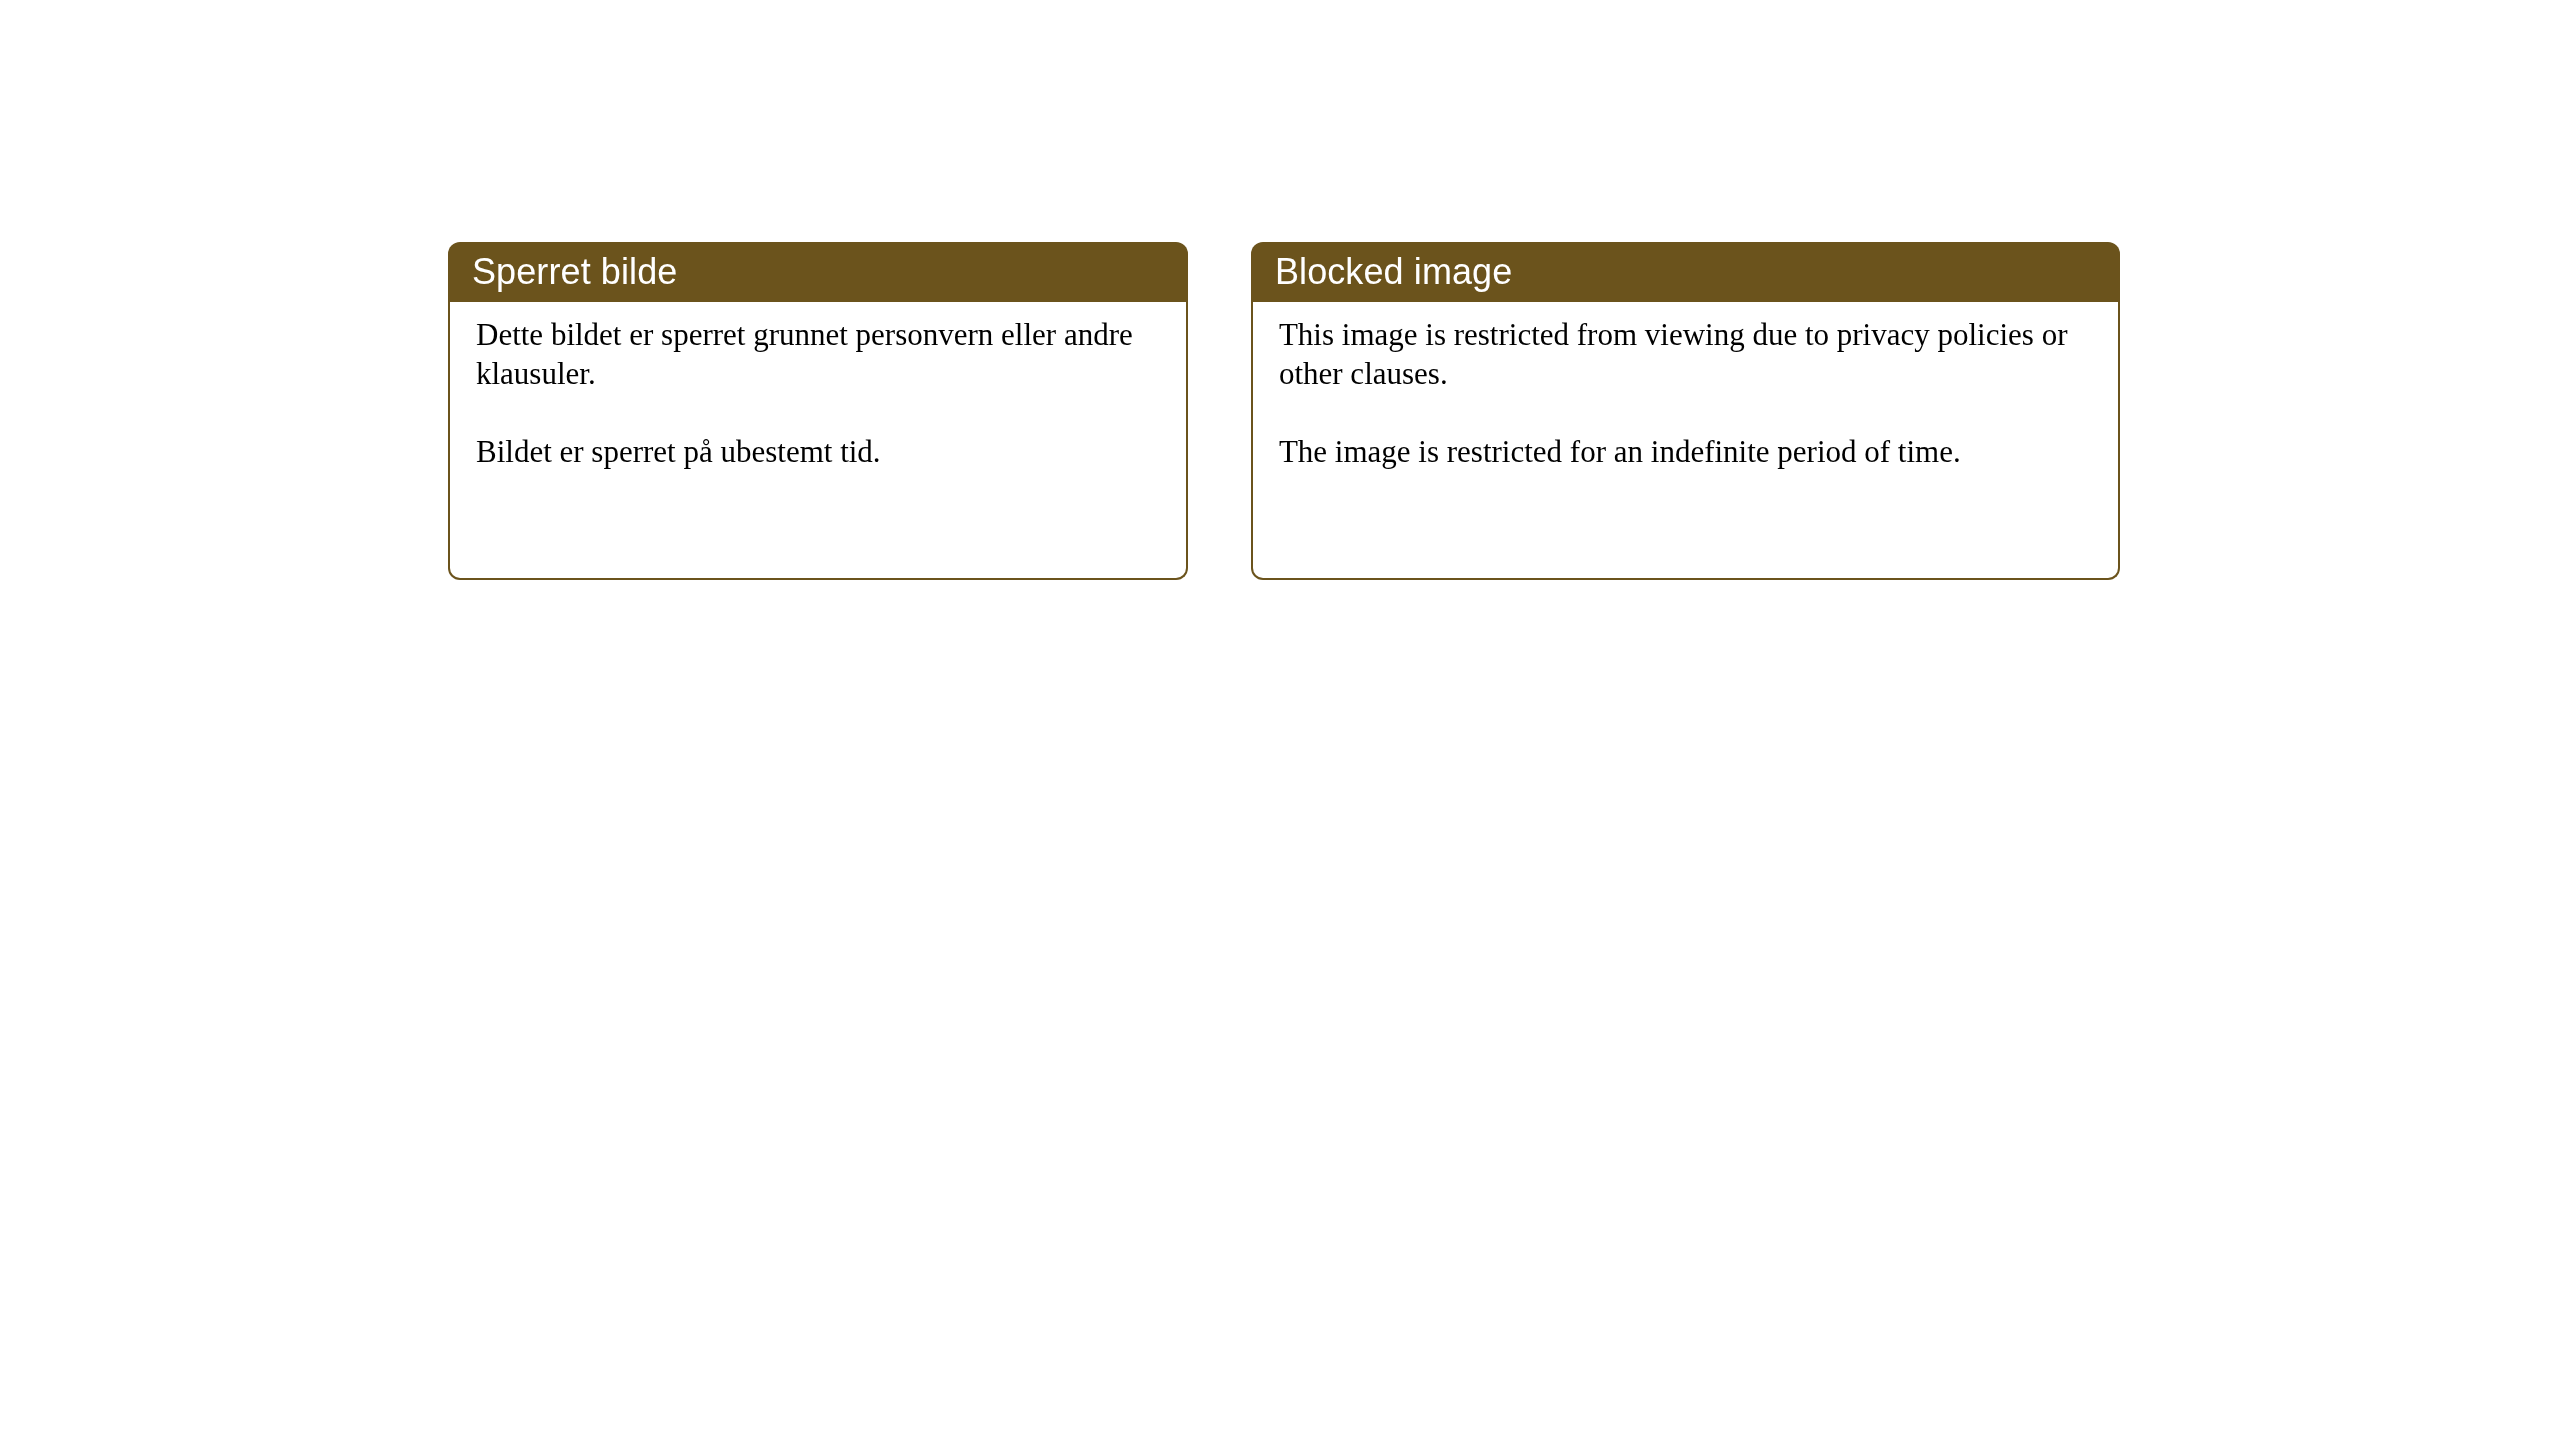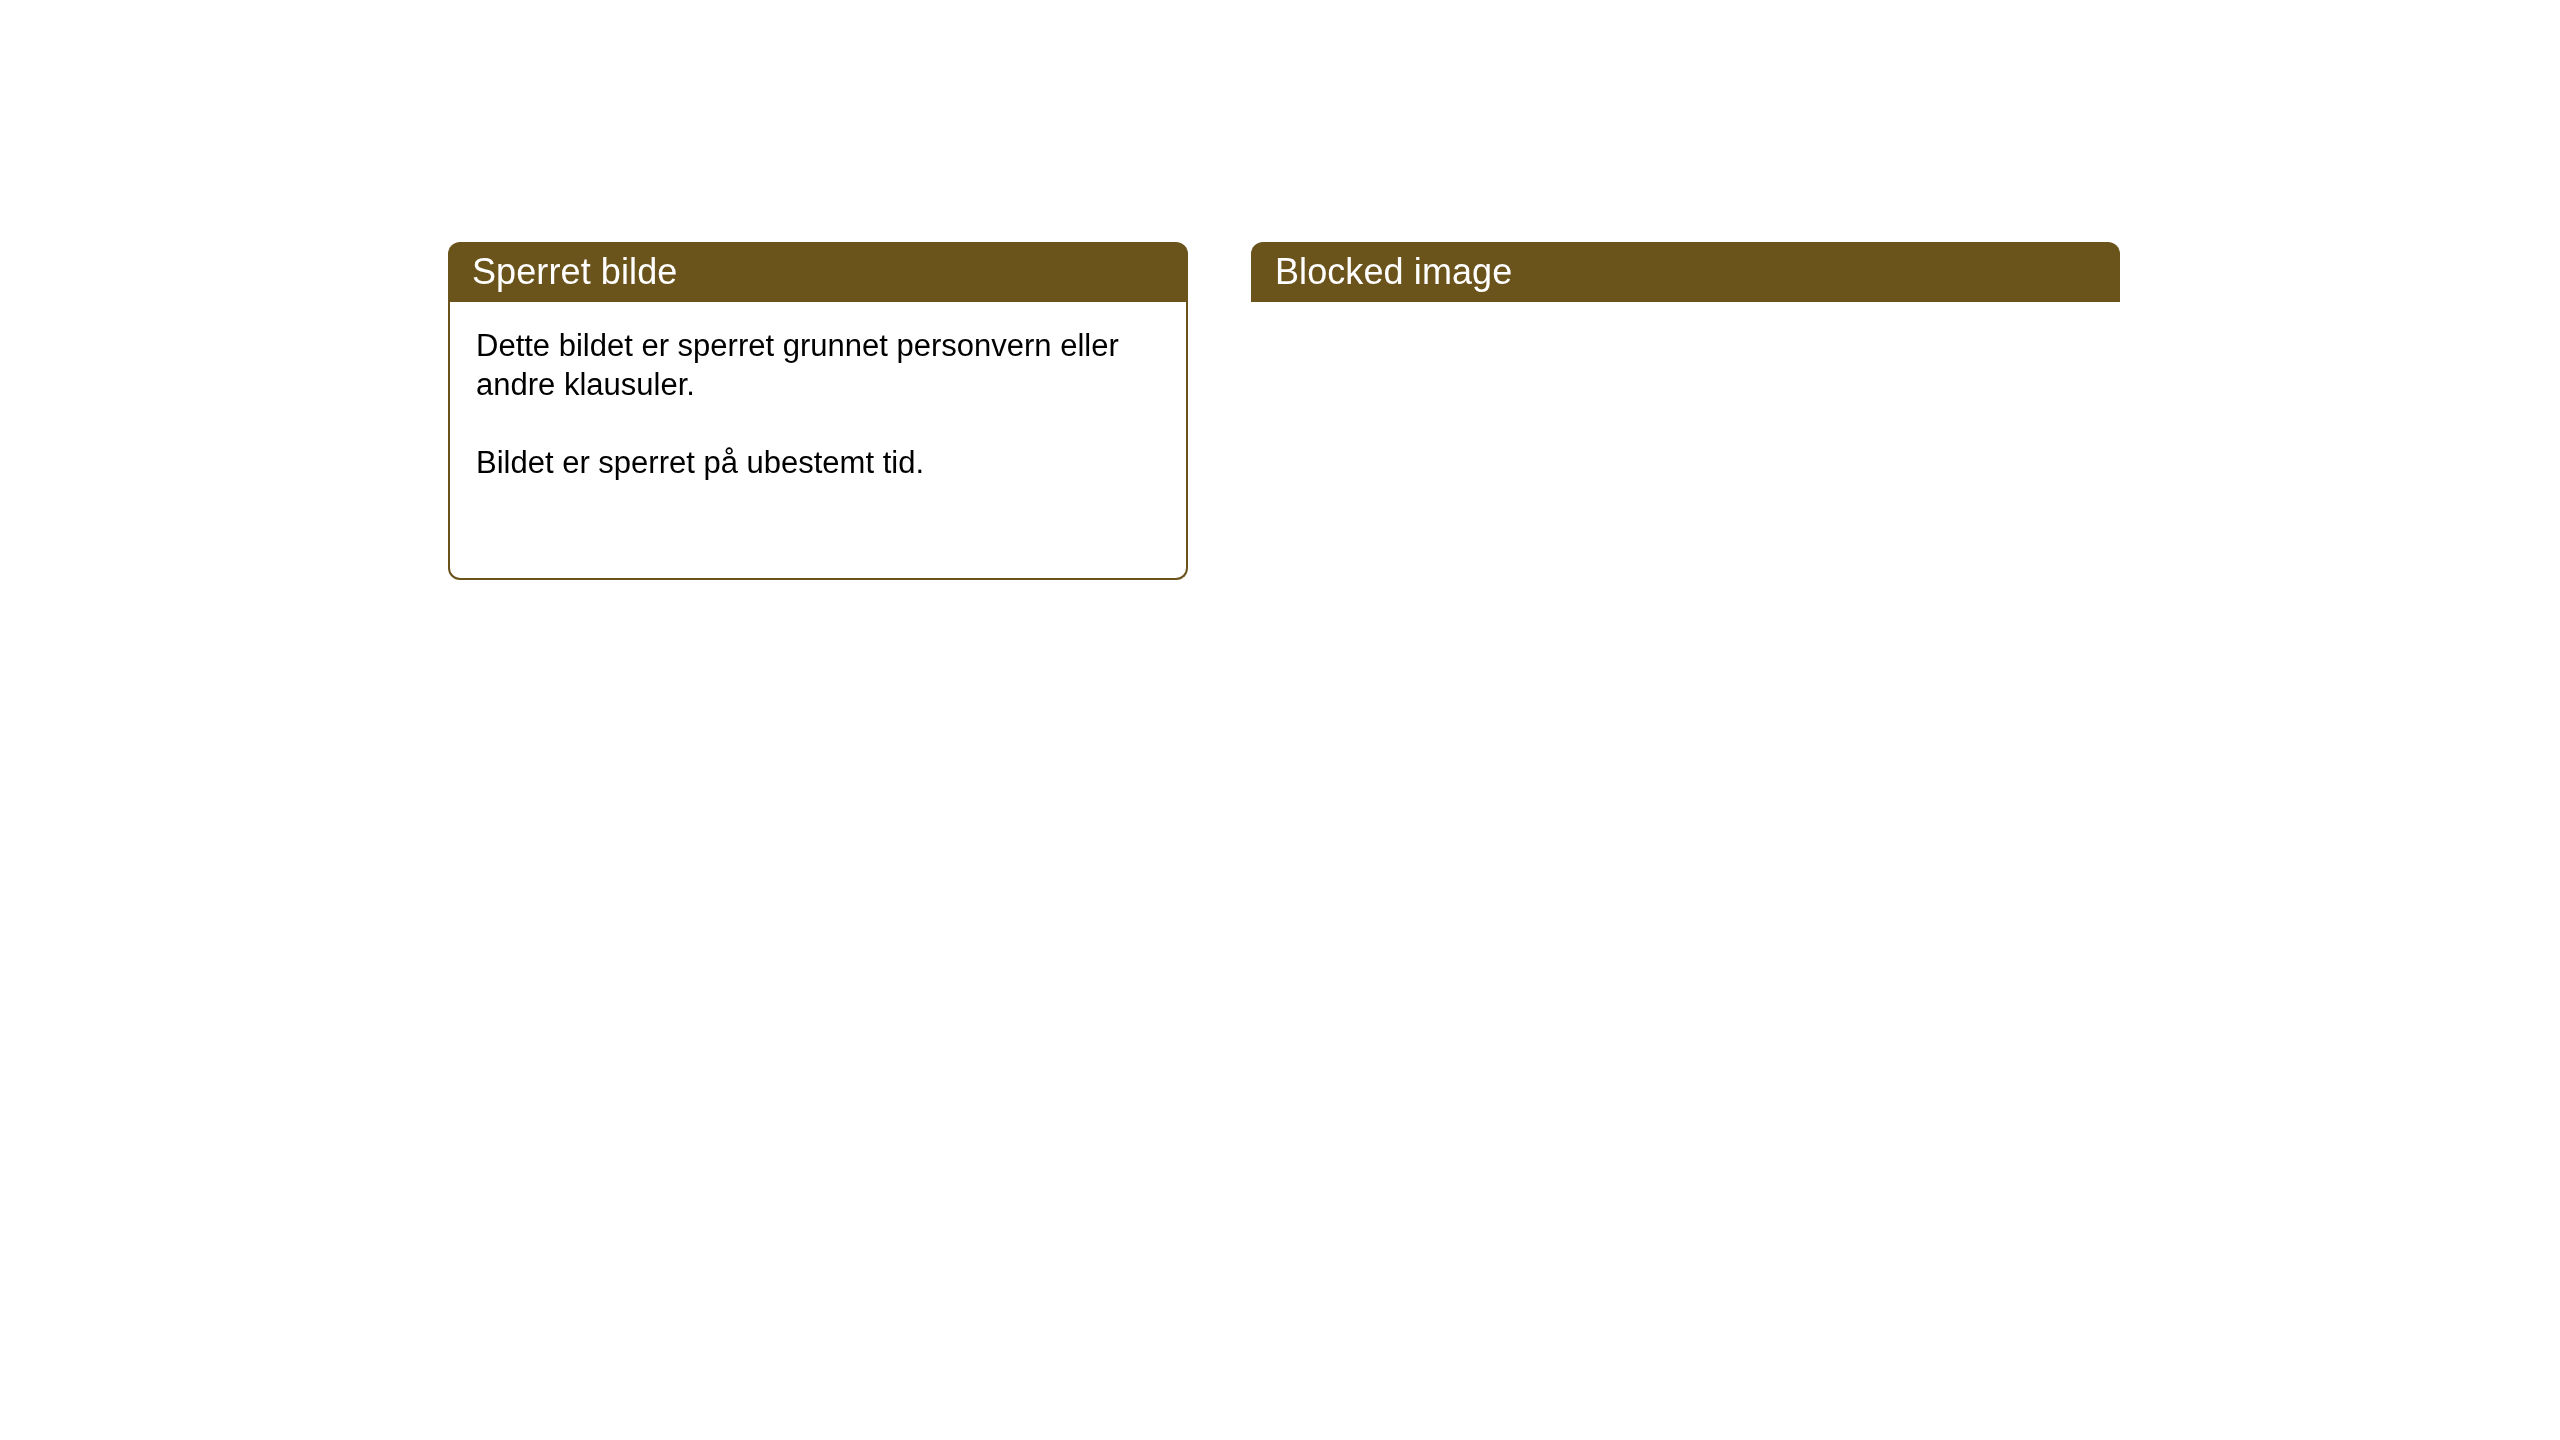--- a/index.html
+++ b/index.html
@@ -63,21 +63,22 @@
 
   .card-body {
     flex: 1 1 auto;
     box-sizing: border-box;
     background: #ffffff;
     border-left: 2px solid #6B531C;
     border-right: 2px solid #6B531C;
     border-bottom: 2px solid #6B531C;
     border-bottom-left-radius: 12px;
     border-bottom-right-radius: 12px;
-    padding: 24px 28px 20px 26px;
+    padding: 13px 28px 20px 26px;
+    font-family: Liberation Serif, serif;
   }
 
   .card-paragraph {
     color: #000000;
     font-size: 31px;
     line-height: 39px;
     font-weight: 400;
     margin: 0;
     letter-spacing: 0px;
   }
@@ -97,15 +98,19 @@
     <div class="card-body">
       <p class="card-paragraph">Dette bildet er sperret grunnet personvern eller andre klausuler.</p>
       <p class="card-paragraph">Bildet er sperret på ubestemt tid.</p>
     </div>
   </div>
 
   <div class="notice-card second">
     <div class="card-header">
       <span class="card-title">Blocked image</span>
     </div>
+    <div class="card-body">
+      <p class="card-paragraph">This image is restricted from viewing due to privacy policies or other clauses.</p>
+      <p class="card-paragraph">The image is restricted for an indefinite period of time.</p>
+    </div>
   </div>
 
 </div>
 
 </body></html>

